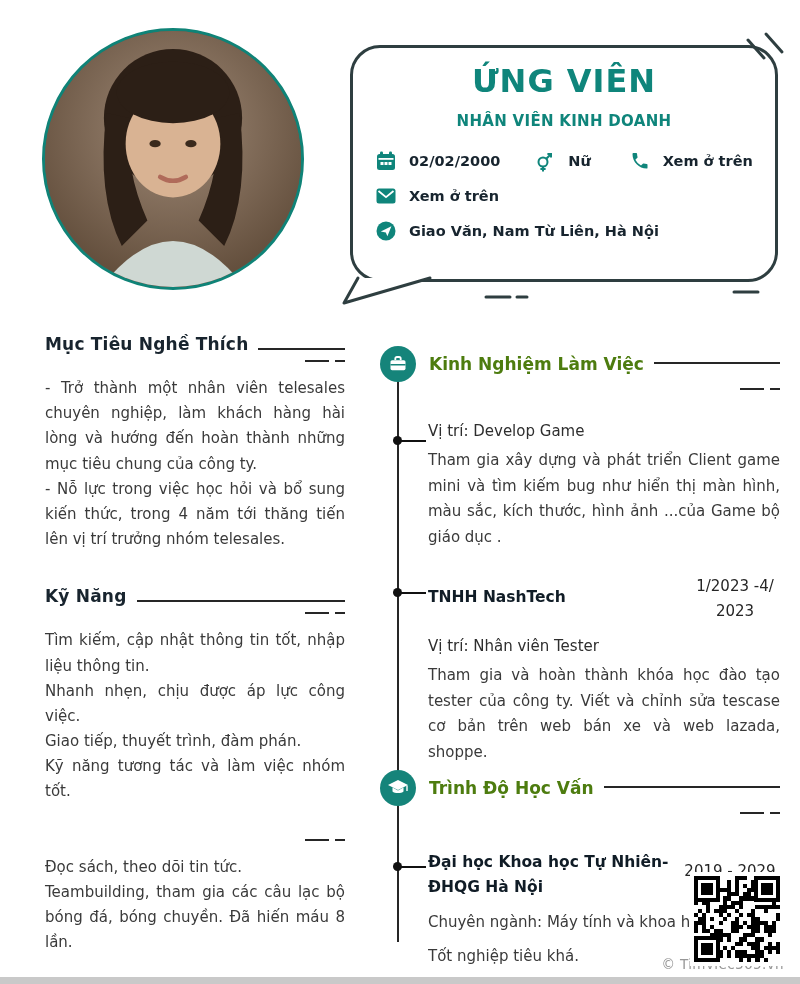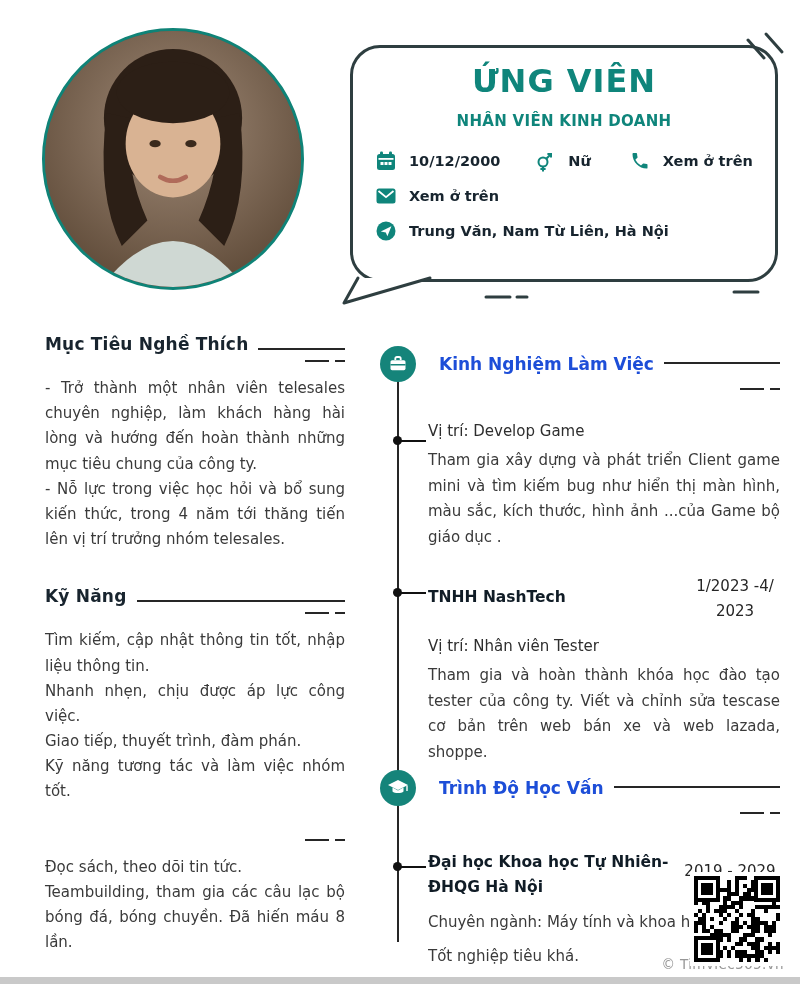--- a/index.html
+++ b/index.html
@@ -98,21 +98,21 @@
   }
   .r-sec { position: absolute; left: 380px; width: 400px; z-index: 2; }
   .sec-exp { top: 346px; }
   .sec-edu { top: 770px; }
   .r-head { display: flex; align-items: center; }
   .r-ic {
     width: 36px; height: 36px; border-radius: 50%;
     background: #15847a; flex: 0 0 auto;
     display: flex; align-items: center; justify-content: center;
   }
-  .r-head h2 { margin-left: 23px; font-size: 17px; font-weight: bold; color: #1d4ed8; white-space: nowrap; }
+  .r-head h2 { margin-left: 13px; font-size: 17px; font-weight: bold; color: #4d7c0f; white-space: nowrap; }
   .r-head .hline { margin-bottom: 2px; }
 
   .entry { position: relative; padding-left: 48px; margin-top: 32px; }
   .entry::before {
     content: ""; position: absolute; left: 13px; top: 14px;
     width: 9px; height: 9px; border-radius: 50%; background: #111;
   }
   .entry::after {
     content: ""; position: absolute; left: 21px; top: 17.5px;
     width: 25px; height: 2px; background: #111;
@@ -193,21 +193,21 @@
           <svg width="20" height="20" viewBox="0 0 20 20">
               <rect x="1" y="3" width="18" height="16" rx="2.5" fill="#0f857b"></rect>
               <rect x="4" y="0.5" width="3" height="5.5" rx="1.2" fill="#0f857b"></rect>
               <rect x="13" y="0.5" width="3" height="5.5" rx="1.2" fill="#0f857b"></rect>
               <rect x="2.5" y="7" width="15" height="1.8" fill="#fff"></rect>
               <rect x="4.5" y="11" width="3" height="3" fill="#fff"></rect>
               <rect x="8.5" y="11" width="3" height="3" fill="#fff"></rect>
               <rect x="12.5" y="11" width="3" height="3" fill="#fff"></rect>
             </svg>
         </span>
-        <span class="txt">10/12/2000</span>
+        <span class="txt">02/02/2000</span>
         <span class="ic gap-gender">
           <svg width="22" height="22" viewBox="0 0 22 22">
               <circle cx="9" cy="12" r="4.5" fill="none" stroke="#0f857b" stroke-width="2"></circle>
               <line x1="12.3" y1="8.7" x2="17" y2="4" stroke="#0f857b" stroke-width="2"></line>
               <polyline points="13.4,4 17,4 17,7.6" fill="none" stroke="#0f857b" stroke-width="2"></polyline>
               <line x1="9" y1="16.5" x2="9" y2="21.5" stroke="#0f857b" stroke-width="2"></line>
               <line x1="6.4" y1="19" x2="11.6" y2="19" stroke="#0f857b" stroke-width="2"></line>
             </svg>
         </span>
         <span class="txt">Nữ</span>
@@ -227,21 +227,21 @@
         </span>
         <span class="txt">Xem ở trên</span>
       </div>
       <div class="info-row">
         <span class="ic">
           <svg width="20" height="20" viewBox="0 0 20 20">
               <circle cx="10" cy="10" r="9.5" fill="#0f857b"></circle>
               <path d="M4.8 10.4 L15.4 5.2 L11.4 15.2 L9.8 11.4 Z" fill="#fff"></path>
             </svg>
         </span>
-        <span class="txt">Trung Văn, Nam Từ Liên, Hà Nội</span>
+        <span class="txt">Giao Văn, Nam Từ Liên, Hà Nội</span>
       </div>
     </div>
   </div>
 
   <svg class="bubble-accents" width="800" height="330" viewBox="0 0 800 330">
     <path d="M358,278 L344,303 L430,278" fill="#ffffff" stroke="#2e3e40" stroke-width="3" stroke-linejoin="round" stroke-linecap="round"></path>
     <line x1="748" y1="40" x2="764" y2="58" stroke="#2e3e40" stroke-width="3" stroke-linecap="round"></line>
     <line x1="766" y1="34" x2="782" y2="52" stroke="#2e3e40" stroke-width="3" stroke-linecap="round"></line>
     <line x1="486" y1="297" x2="510" y2="297" stroke="#2e3e40" stroke-width="3" stroke-linecap="round"></line>
     <line x1="517" y1="297" x2="527" y2="297" stroke="#2e3e40" stroke-width="3" stroke-linecap="round"></line>

